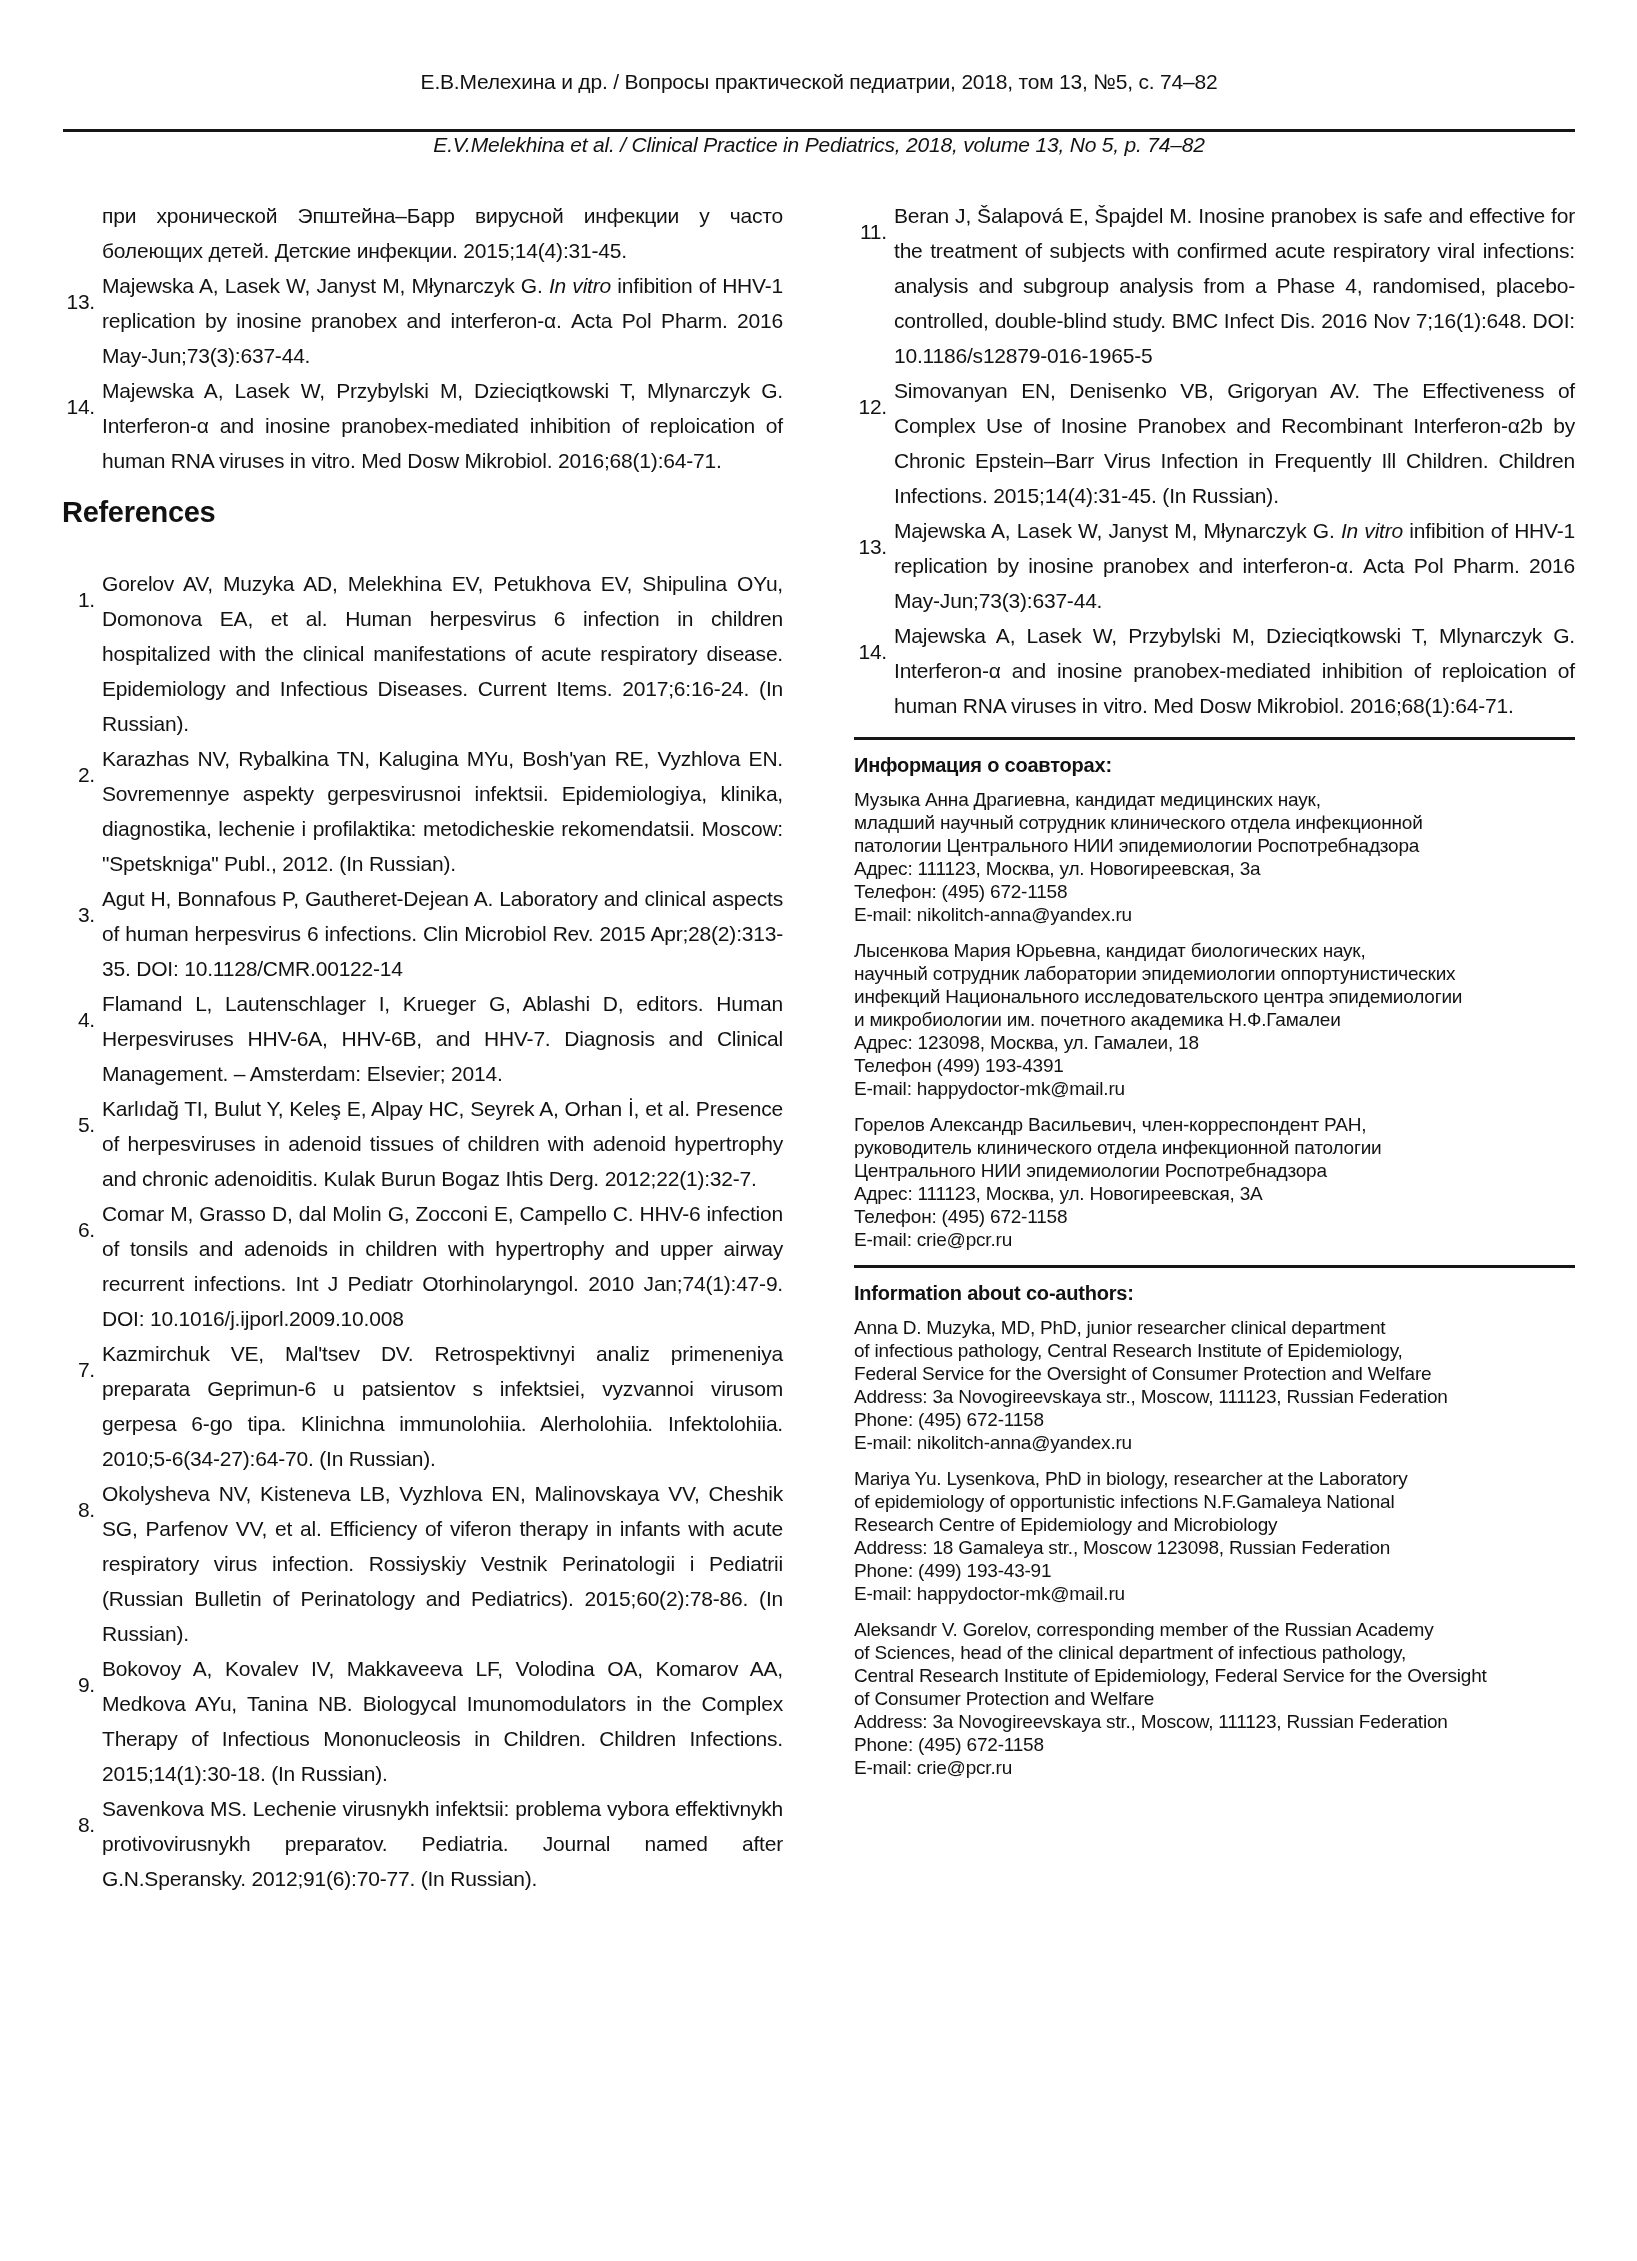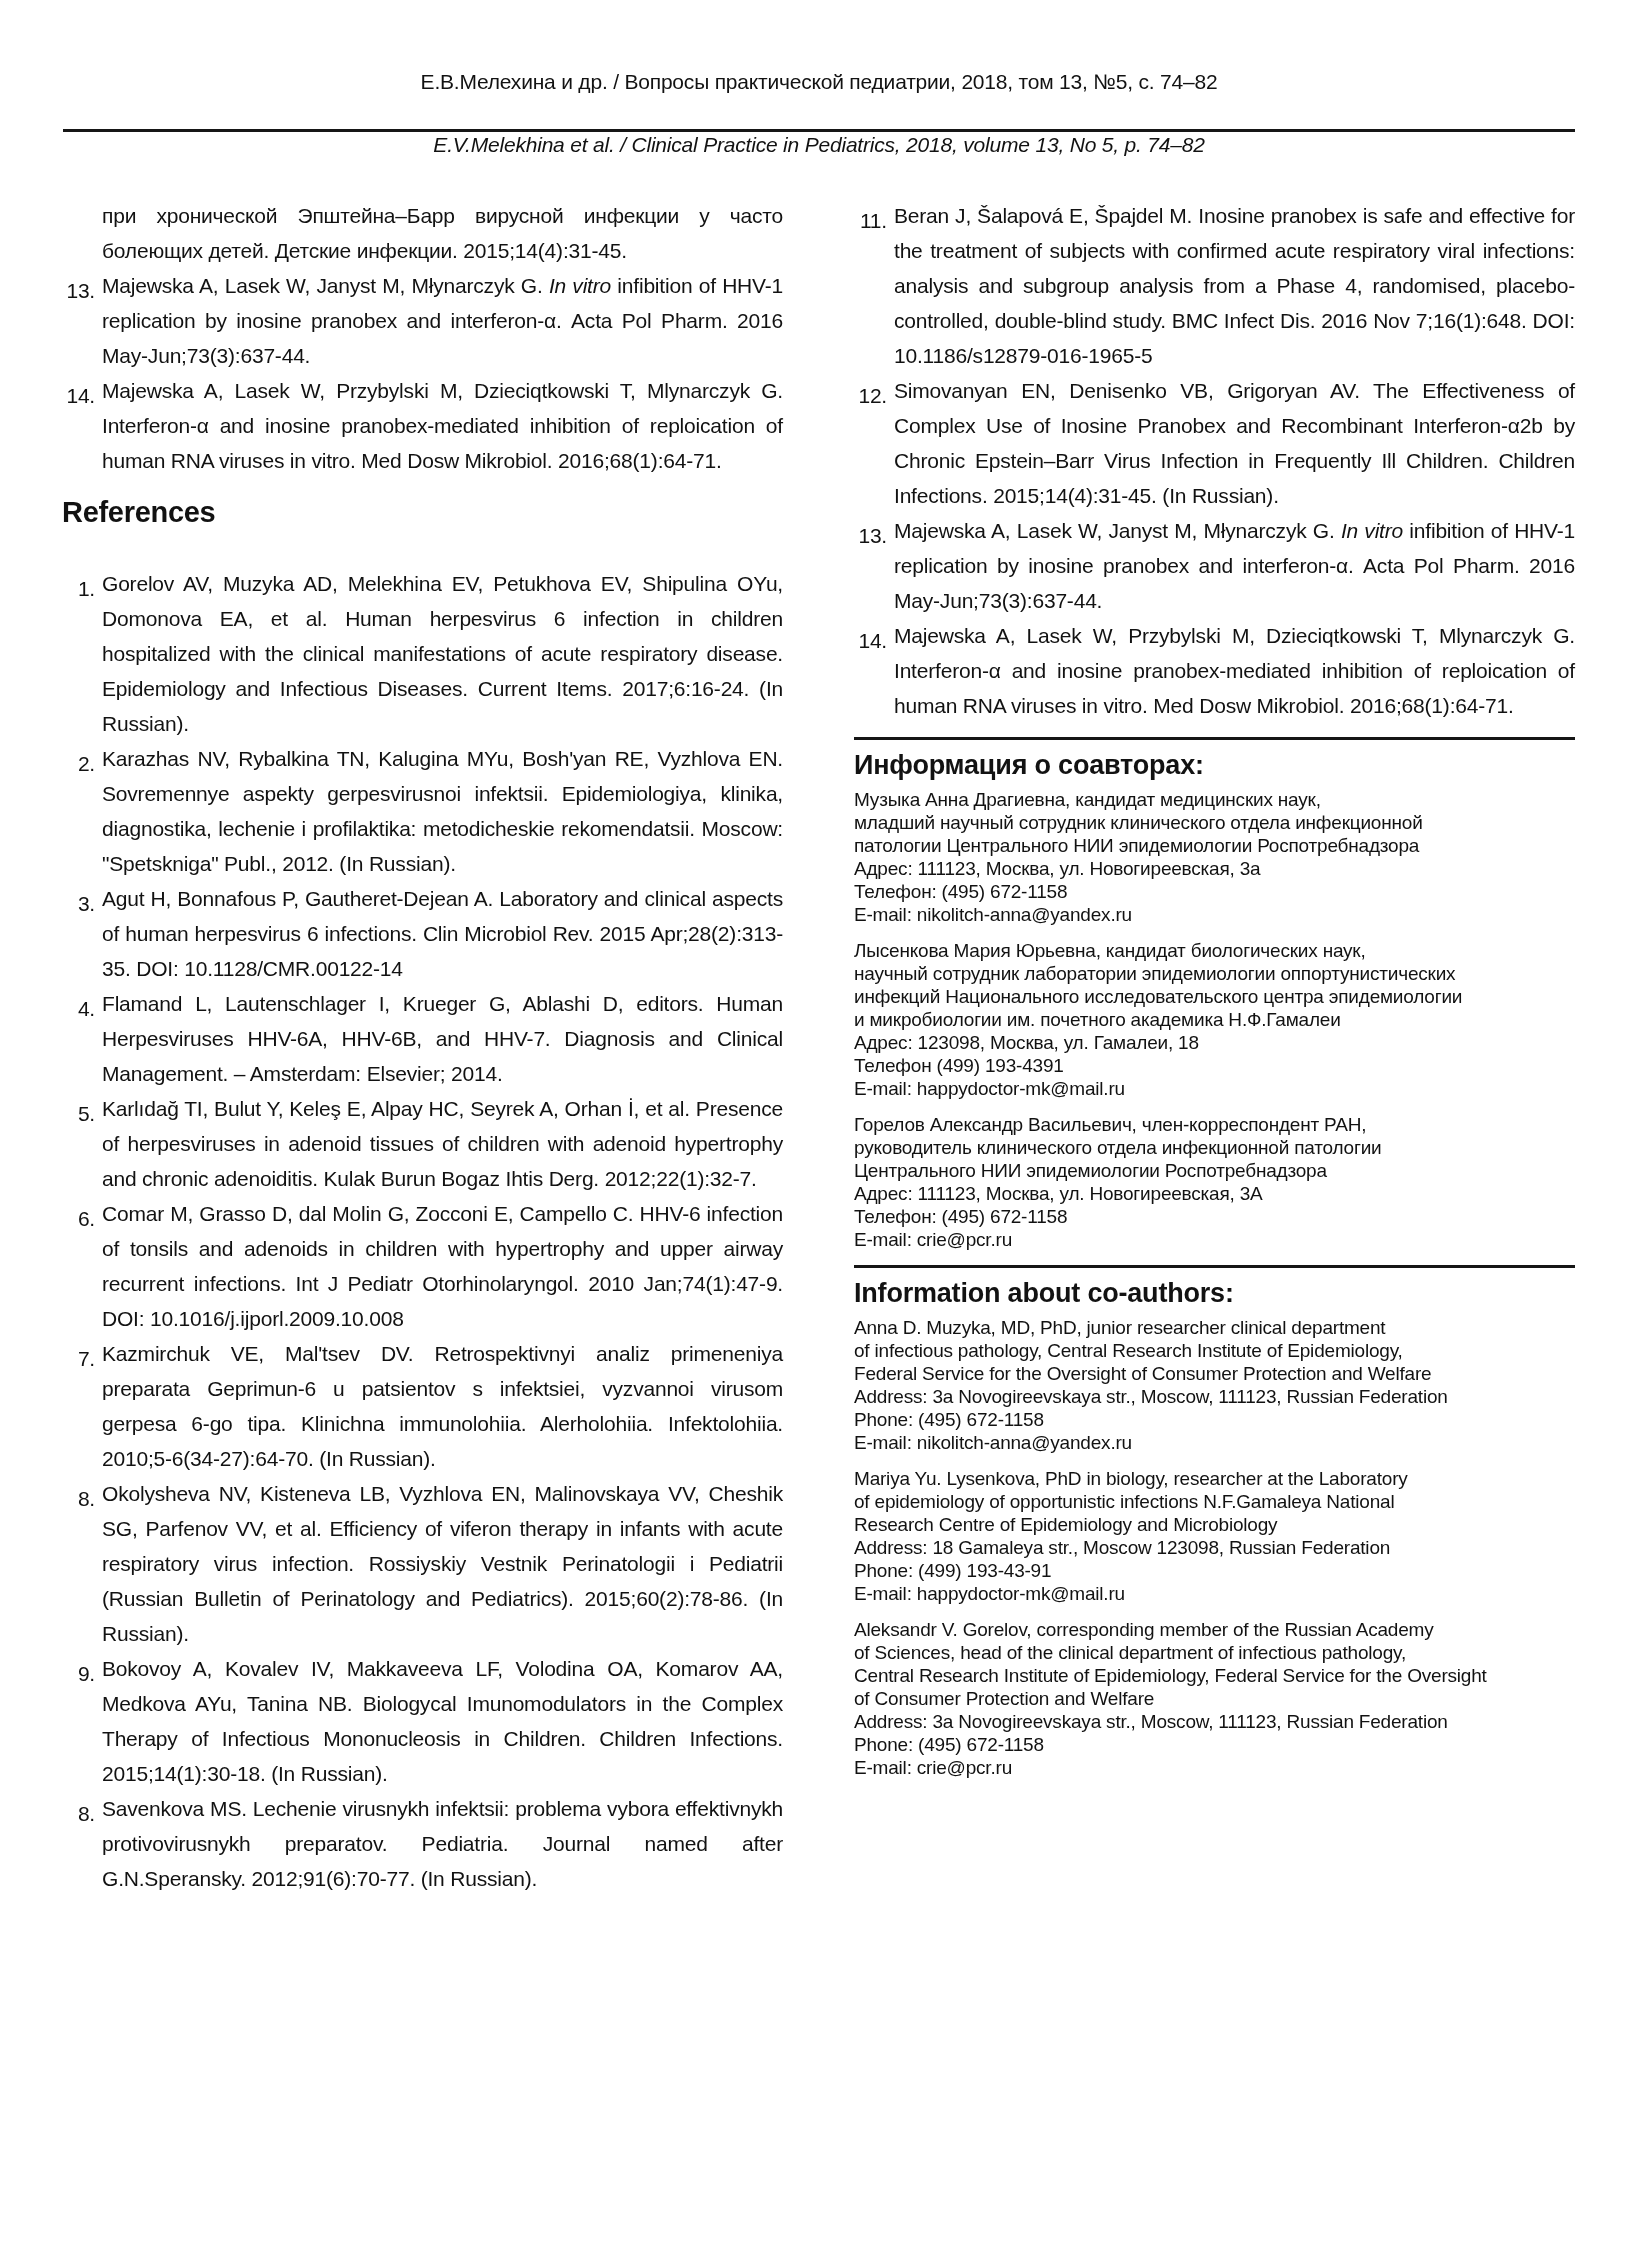--- a/index.html
+++ b/index.html
@@ -30,35 +30,35 @@
 
   .ref-item, .ref-continuation {
     position:relative;
     padding-left:40px;
     text-align:justify;
     font-size:21px;
     line-height:35px;
     letter-spacing:-0.2px;
   }
   .ref-num {
-    position:absolute; left:0; top:5px;
+    position:absolute; left:0; top:16px;
     width:33px; text-align:right;
   }
   .references-heading {
     font-size:29px; font-weight:bold; letter-spacing:-0.3px;
     margin:17px 0 37px 0; line-height:34px;
   }
 
   
   .section-rule {
     border:none; border-top:3px solid #161616;
     margin:14px 0 13px 0;
   }
   .coauthor-heading {
-    font-size:27px; font-weight:bold; letter-spacing:-0.2px;
+    font-size:20px; font-weight:bold; letter-spacing:-0.2px;
     margin:0 0 10px 0; line-height:25px;
   }
   .coauthor-entry {
     white-space:pre-line;
     font-size:19px; line-height:23px; letter-spacing:-0.2px;
     margin:0 0 13px 0;
   }
 
   
   .page-number {

